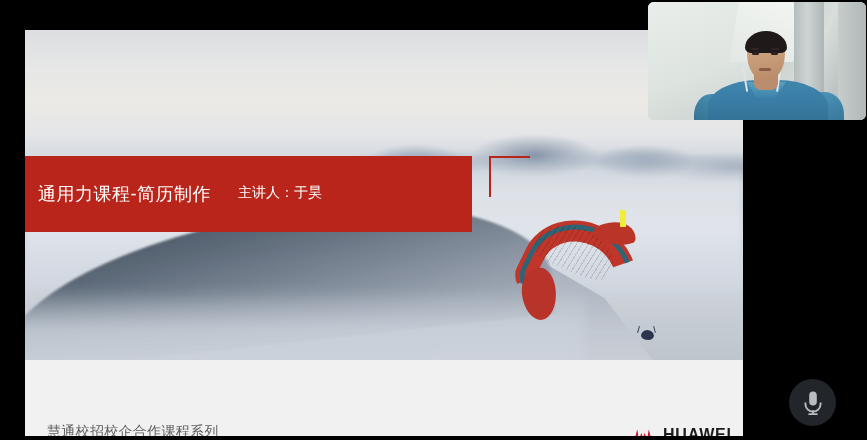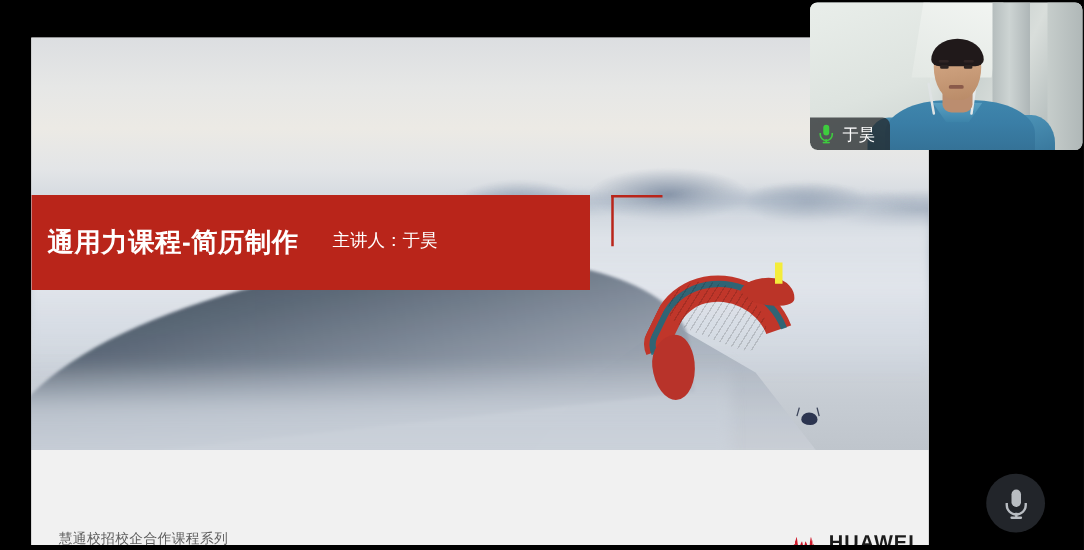--- a/index.html
+++ b/index.html
@@ -249,24 +249,24 @@
     width: 447px;
     height: 76px;
     background: #b9251a;
     display: flex;
     align-items: center;
     padding-left: 13px;
     box-sizing: border-box;
   }
   .title-main {
     color: #ffffff;
-    font-size: 21px;
+    font-size: 18px;
     letter-spacing: .5px;
     white-space: nowrap;
-    font-weight: 700;
+    font-weight: 400;
   }
   .title-sub {
     color: #ffffff;
     font-size: 14px;
     margin-left: 27px;
     white-space: nowrap;
     padding-bottom: 2px;
   }
 
   
@@ -287,21 +287,21 @@
     left: 0;
     top: 330px;
     width: 718px;
     height: 76px;
     background: #f1f1f1;
   }
   .footer-caption {
     position: absolute;
     left: 22px;
     top: 63px;
-    font-size: 11px;
+    font-size: 14px;
     color: #5e5e5e;
     letter-spacing: .3px;
     white-space: nowrap;
   }
   .huawei-logo {
     position: absolute;
     left: 605px;
     top: 64px;
     display: flex;
     align-items: center;
@@ -568,29 +568,20 @@
     <div class="earbud-wire2"></div>
     <div class="person-neck"></div>
     <div class="person-head"></div>
     <div class="person-hair"></div>
     <div class="person-brow-l"></div>
     <div class="person-brow-r"></div>
     <div class="person-eye-l"></div>
     <div class="person-eye-r"></div>
     <div class="person-mouth"></div>
 
-    <div class="name-pill">
-      <svg class="mic-on-icon" viewBox="0 0 14 16">
-        <rect x="4.6" y="0.8" width="4.8" height="8.6" rx="2.4" fill="#3ecc3e"></rect>
-        <path d="M2.2 7.4v1.2a4.8 4.8 0 0 0 9.6 0V7.4" fill="none" stroke="#3ecc3e" stroke-width="1.3"></path>
-        <rect x="6.3" y="12.4" width="1.4" height="2.6" fill="#3ecc3e"></rect>
-        <rect x="4.1" y="14.4" width="5.8" height="1.3" rx="0.6" fill="#3ecc3e"></rect>
-      </svg>
-      <span class="name-text">于昊</span>
-    </div>
   </div>
 
   <div id="mic-control">
     <svg viewBox="0 0 22 26">
       <rect x="7.2" y="1.6" width="7.6" height="14" rx="3.8" fill="#b9bdc2"></rect>
       <path d="M3.4 12.4v1.6a7.6 7.6 0 0 0 15.2 0v-1.6" fill="none" stroke="#b9bdc2" stroke-width="1.9"></path>
       <rect x="10.1" y="20.2" width="1.9" height="3.6" fill="#b9bdc2"></rect>
       <rect x="6.3" y="23.2" width="9.4" height="1.9" rx="0.9" fill="#b9bdc2"></rect>
     </svg>
   </div>

